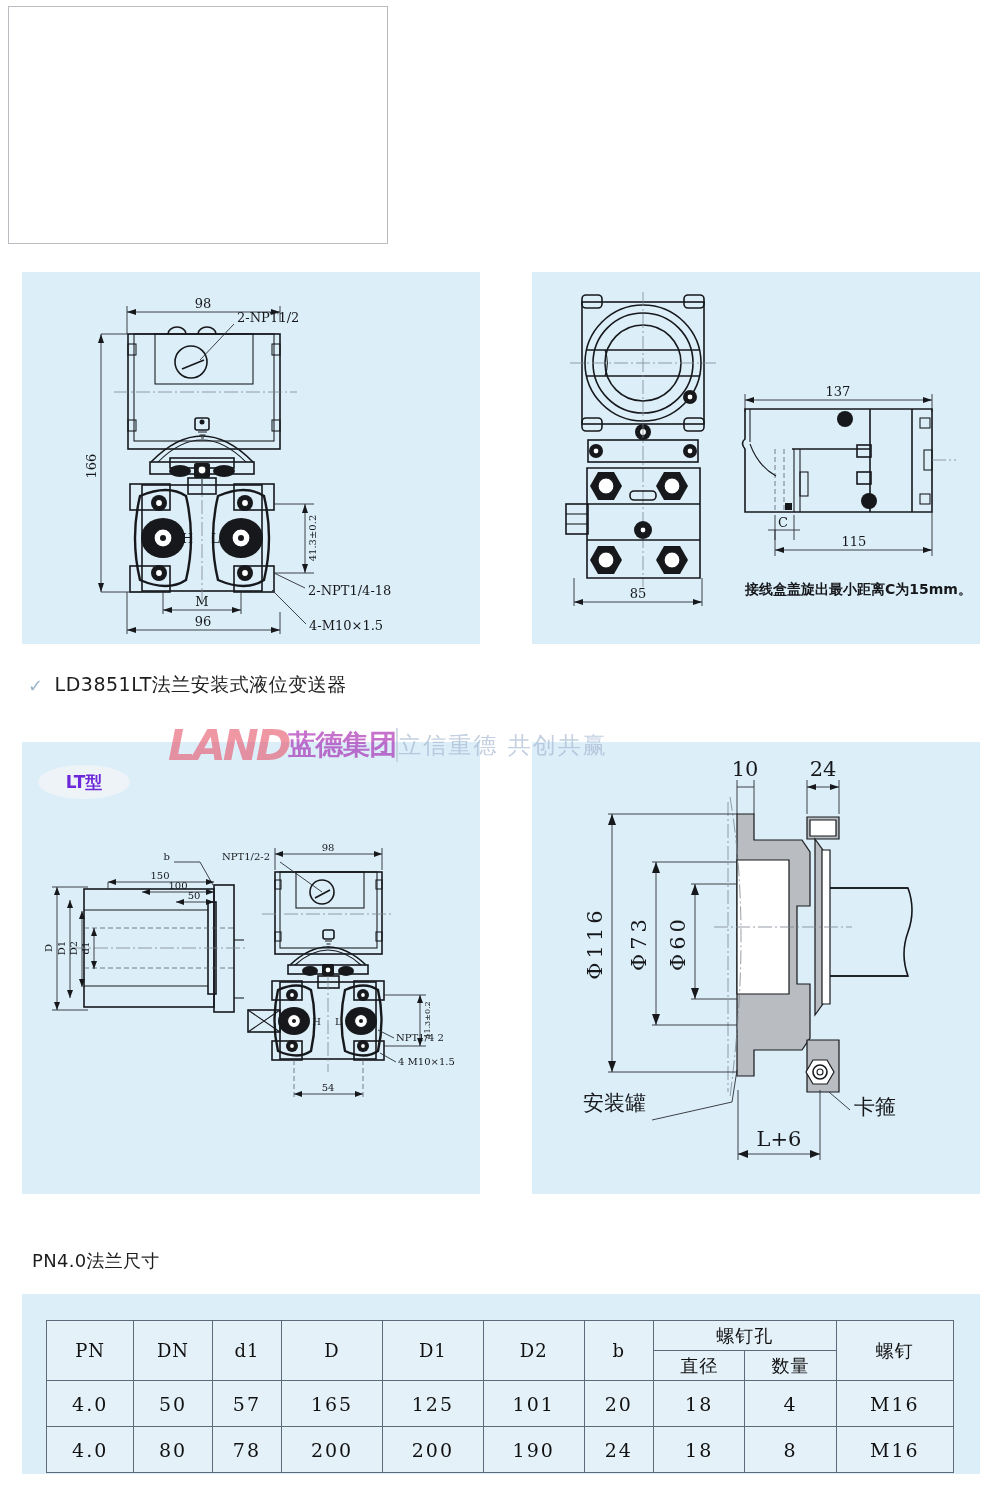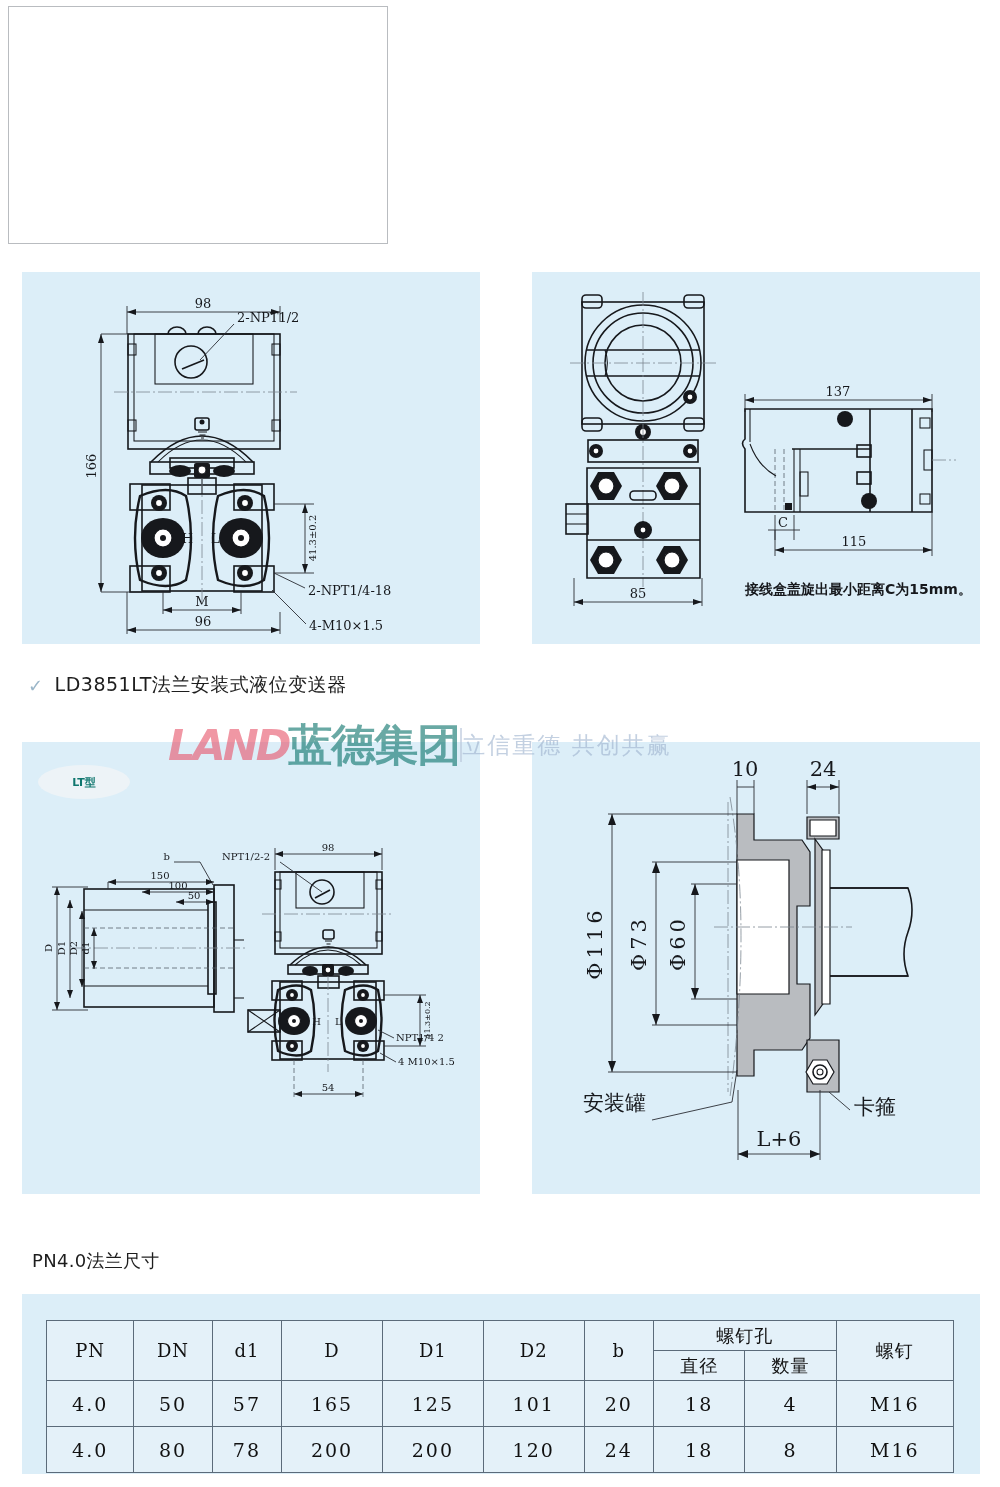--- a/index.html
+++ b/index.html
@@ -57,36 +57,36 @@
     display:flex; align-items:center; 
     pointer-events:none; z-index:40; opacity:.62;
   }
   .wm-land{
     font-family:"DejaVu Sans",sans-serif;
     font-weight:bold; font-size:43px; color:#e8586e;
     letter-spacing:-3px; font-style:italic;
   }
   .wm-cn{
     font-family:Liberation Mono, monospace;
-    font-weight:bold; font-size:44px; color:#0f766e; letter-spacing:-1px;
+    font-weight:bold; font-size:28px; color:#a21caf; letter-spacing:-1px;
   }
   .wm-bar{ width:2px; height:34px; background:#b9c6da; }
   .wm-slogan{
     font-family:"DejaVu Sans",sans-serif;
     font-size:23px; color:#9fb4cf; letter-spacing:2px;
   }
 
   
   .lt-badge{
     position:absolute; left:38px; top:765px;
     width:92px; height:34px; border-radius:50%;
     background:#edf3f7;
     display:flex; align-items:center; justify-content:center;
     font-family:"DejaVu Sans",sans-serif;
-    font-weight:bold; font-size:11px; color:#0f766e;
+    font-weight:bold; font-size:17px; color:#6d28d9;
     z-index:20;
   }
 
   
   .tbl-title{
     position:absolute; left:32px; top:1249px;
     font-family:"DejaVu Sans",sans-serif;
     font-size:18px; color:#1d1d1d; letter-spacing:.3px;
   }
   .tbl-panel{
@@ -597,20 +597,20 @@
       <td>18</td>
       <td>4</td>
       <td>M16</td>
     </tr>
     <tr>
       <td>4.0</td>
       <td>80</td>
       <td>78</td>
       <td>200</td>
       <td>200</td>
-      <td>120</td>
+      <td>190</td>
       <td>24</td>
       <td>18</td>
       <td>8</td>
       <td>M16</td>
     </tr>
   </tbody>
 </table>
 
 </body></html>

